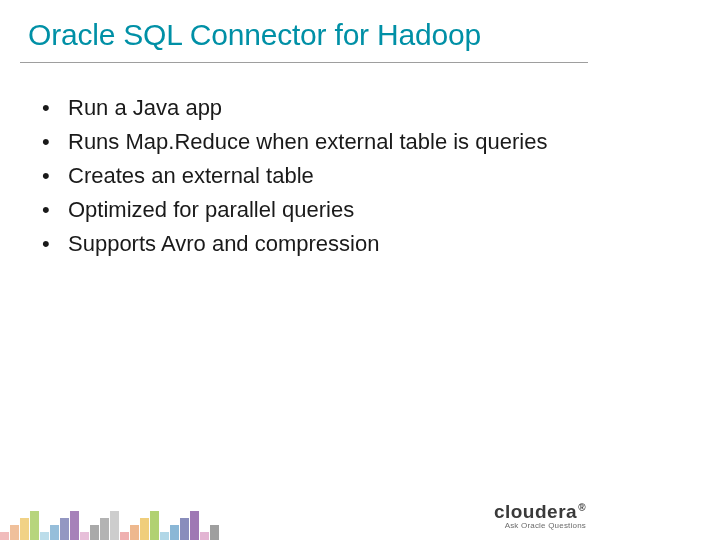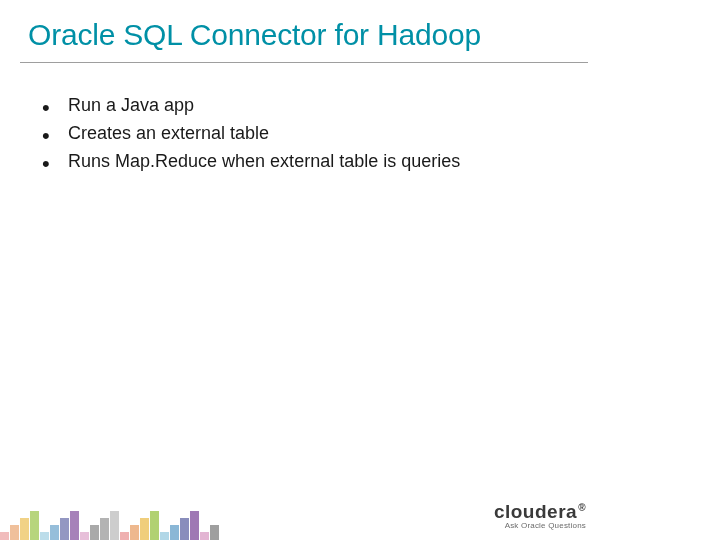--- a/index.html
+++ b/index.html
@@ -37,21 +37,21 @@
     position: absolute;
     top: 92px;
     left: 40px;
     right: 40px;
   }
   .bullets {
     list-style: none;
   }
   .bullets li {
     position: relative;
-    font-size: 18px;
+    font-size: 22px;
     line-height: 1.45;
     color: #1a1a1a;
     padding-left: 28px;
     margin-bottom: 2px;
     font-weight: 400;
   }
   .bullets li::before {
     content: "•";
     position: absolute;
     left: 2px;
@@ -114,22 +114,24 @@
 <body>
 
 <div class="slide">
 
   <h1 class="title">Oracle SQL Connector for Hadoop</h1>
   <div class="title-rule"></div>
 
   <div class="content">
     <ul class="bullets">
       <li>Run a Java app</li>
+      <li>Runs Map.Reduce when external table is queries</li>
       <li>Creates an external table</li>
-      <li>Runs Map.Reduce when external table is queries</li>
+      <li>Optimized for parallel queries</li>
+      <li>Supports Avro and compression</li>
     </ul>
   </div>
 
   <div class="footer">
     <div class="footer-pattern" id="pattern">
         <div class="stripe" style="left: 0px; height: 8px; background: rgb(215, 63, 63); opacity: 0.35;"></div>
         <div class="stripe" style="left: 10px; height: 15px; background: rgb(224, 123, 46); opacity: 0.48;"></div>
         <div class="stripe" style="left: 20px; height: 22px; background: rgb(232, 182, 58); opacity: 0.61;"></div>
         <div class="stripe" style="left: 30px; height: 29px; background: rgb(158, 198, 79); opacity: 0.74;"></div>
         <div class="stripe" style="left: 40px; height: 8px; background: rgb(74, 163, 199); opacity: 0.37;"></div>

